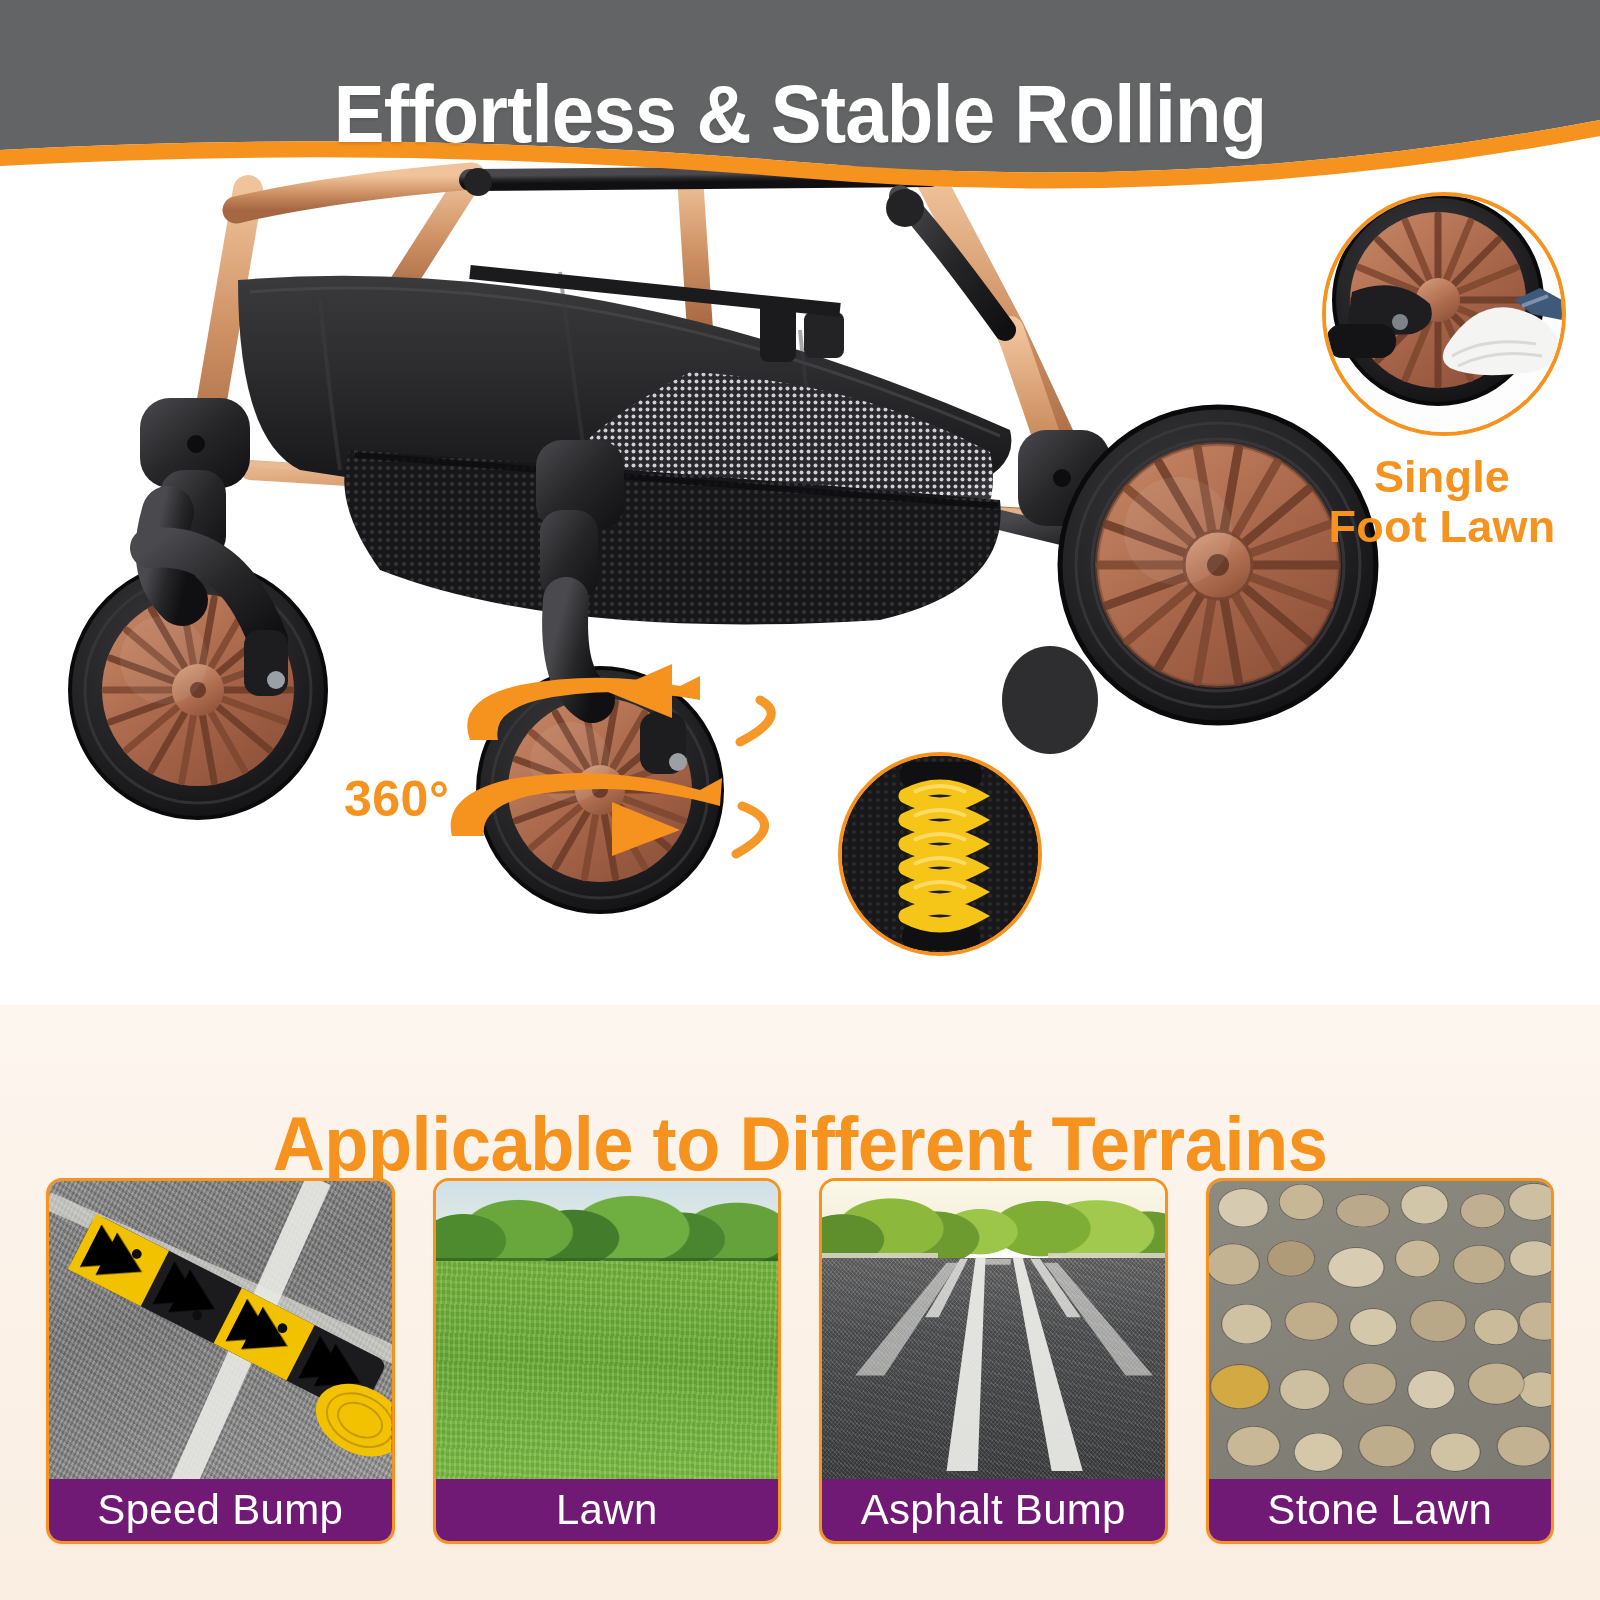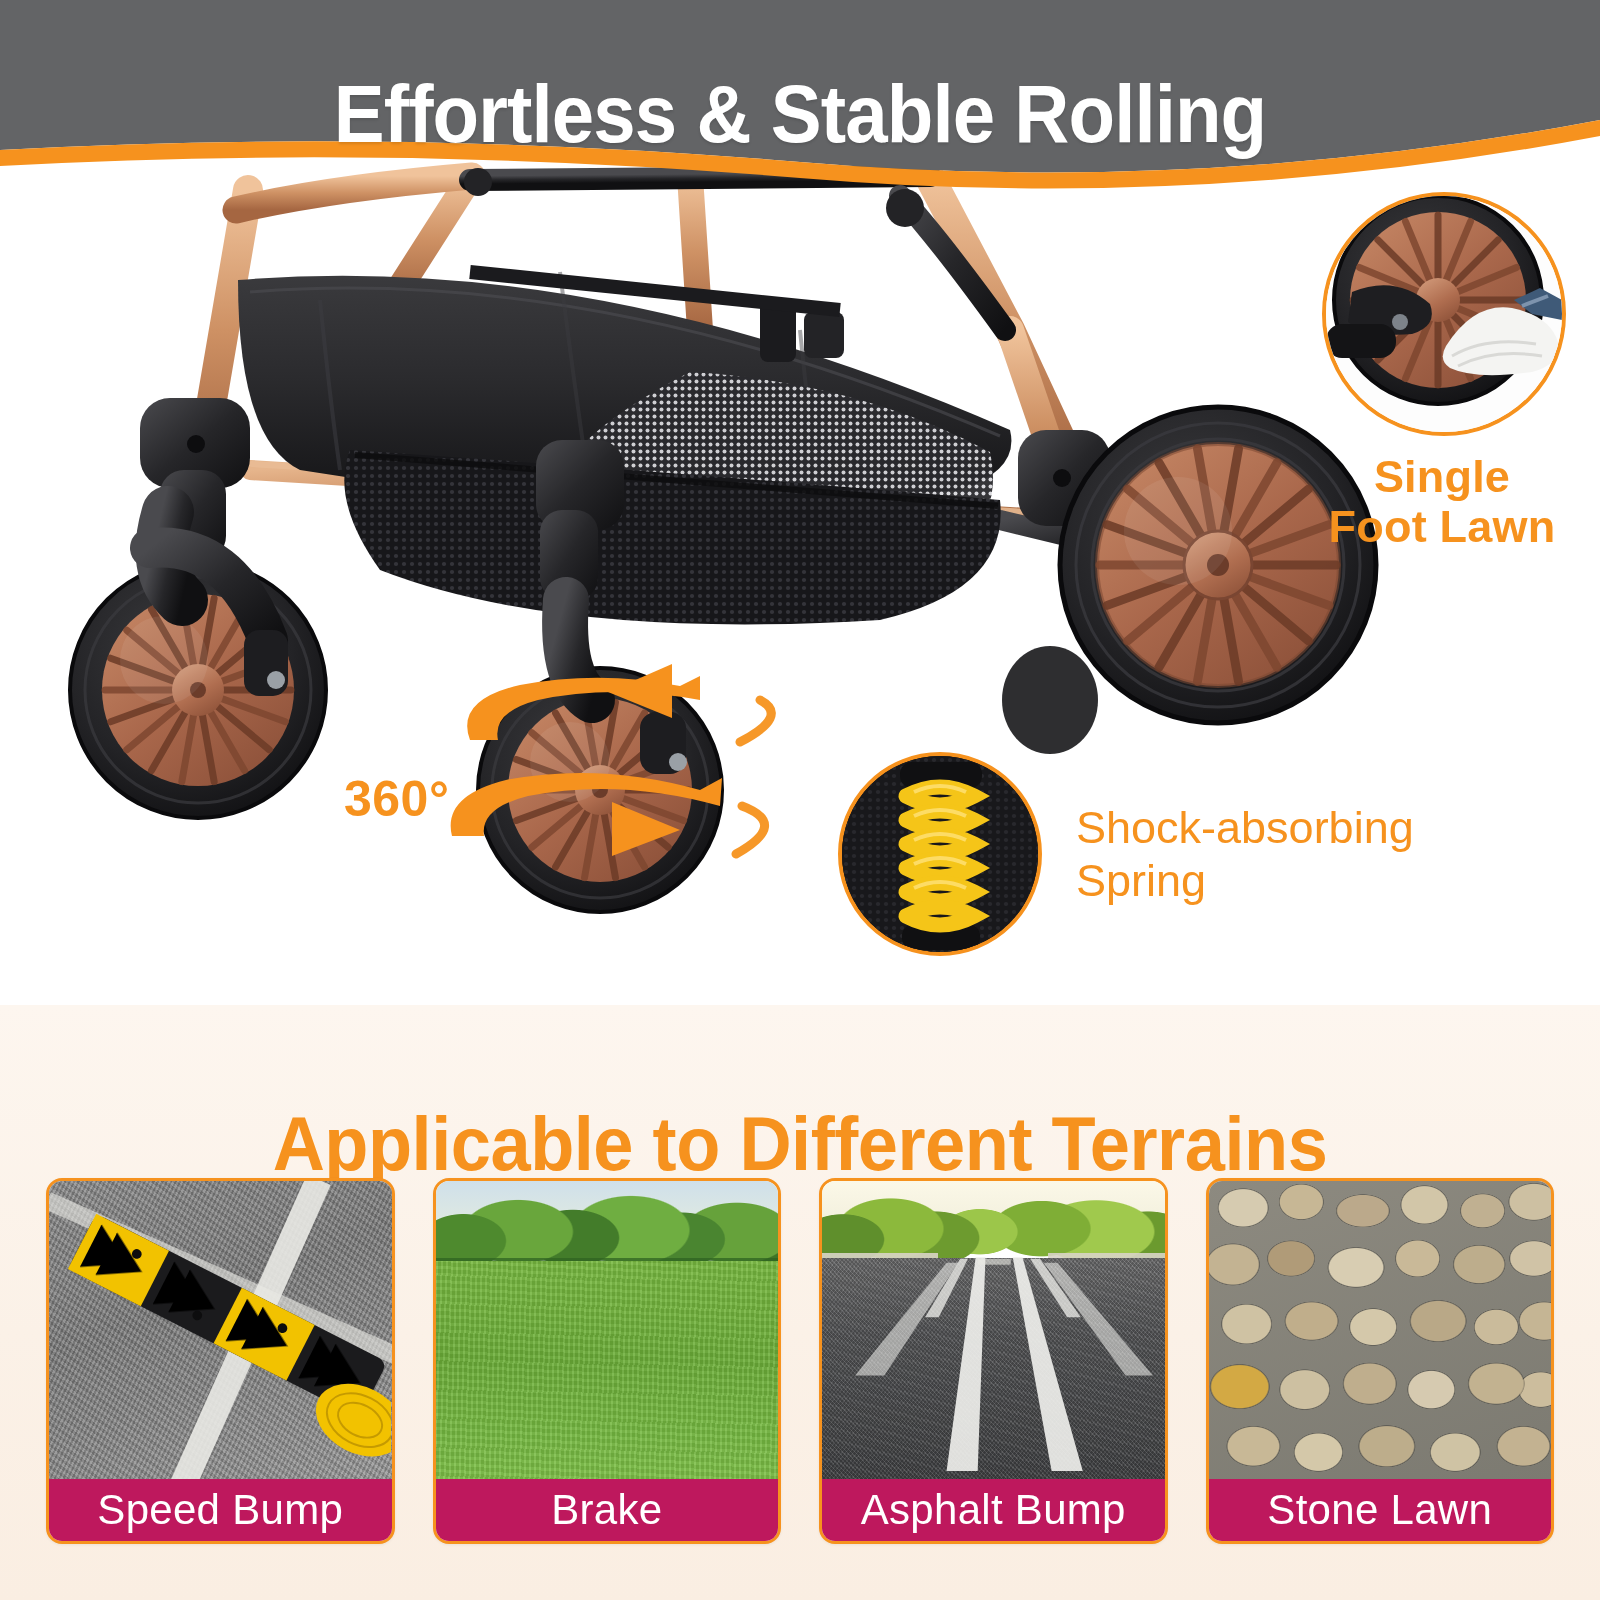--- a/index.html
+++ b/index.html
@@ -68,21 +68,21 @@
     transform:scaleX(.95);transform-origin:50% 50%;white-space:nowrap;
   }
   .tiles{position:absolute;left:46px;top:173px;width:1508px;display:flex;gap:38px;}
   .tile{
     width:352px;border:3px solid #F6921E;border-radius:16px;
     overflow:hidden;background:#fff;box-sizing:border-box;
     box-shadow:0 1px 3px rgba(0,0,0,.06);
   }
   .tile-photo{position:relative;height:298px;overflow:hidden;}
   .tile-cap{
-    height:62px;background:#be185d;color:#fff;
+    height:62px;background:#701a75;color:#fff;
     display:flex;align-items:center;justify-content:center;
     font-size:42px;letter-spacing:.3px;
   }
 
   
   .ph{position:absolute;inset:0;}
 
   
   .asphalt-grey{
     background:
@@ -464,24 +464,20 @@
           </g>
           <g fill="none" stroke="#FFE27A" stroke-width="4" opacity=".8">
             <path d="M72 36 Q98 24 124 36"></path>
             <path d="M72 60 Q98 48 124 60"></path>
             <path d="M72 84 Q98 72 124 84"></path>
             <path d="M72 108 Q98 96 124 108"></path>
             <path d="M72 132 Q98 120 124 132"></path>
           </g>
         </svg>
       </div>
-      <div class="cap">
-        <div>Shock-absorbing</div>
-        <div>Spring</div>
-      </div>
     </div>
   </section>
 
   <section id="terrains">
     <h2 class="terrain-title">Applicable to Different Terrains</h2>
 
     <div class="tiles">
 
       <div class="tile">
         <div class="tile-photo">
@@ -520,21 +516,21 @@
         <div class="tile-cap">Speed Bump</div>
       </div>
 
       <div class="tile">
         <div class="tile-photo">
           <div class="lawn-sky"></div>
           <div class="lawn-trees"></div>
           <div class="lawn-hedge"></div>
           <div class="lawn-grass"></div>
         </div>
-        <div class="tile-cap">Brake</div>
+        <div class="tile-cap">Lawn</div>
       </div>
 
       <div class="tile">
         <div class="tile-photo">
           <div class="road-sky"></div>
           <div class="road-trees"></div>
           <div class="road-curb" style="left:0;width:34%;"></div>
           <div class="road-curb" style="right:0;width:34%;"></div>
           <div class="road-surface"></div>
           <svg class="ph" viewBox="0 0 352 298" preserveAspectRatio="none">

